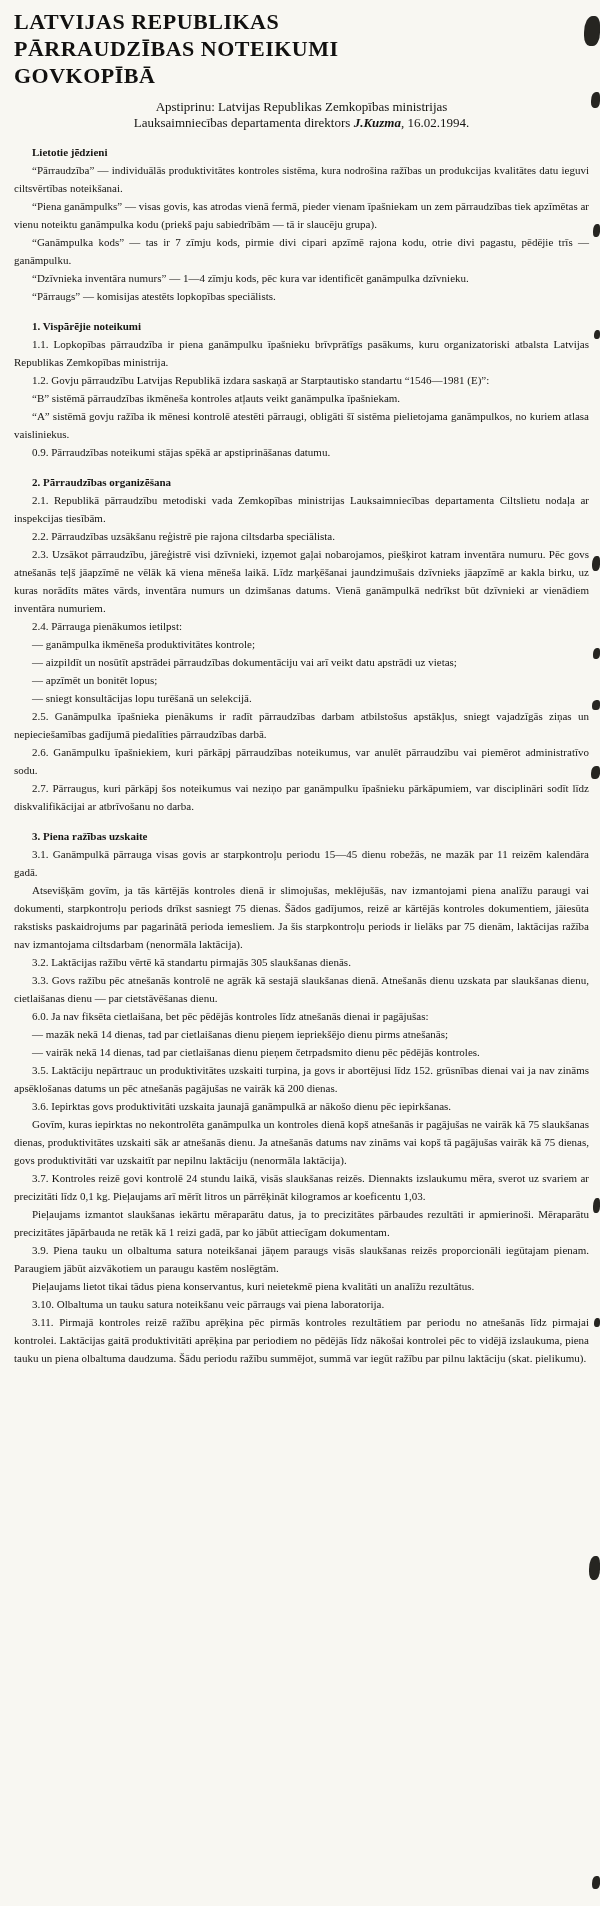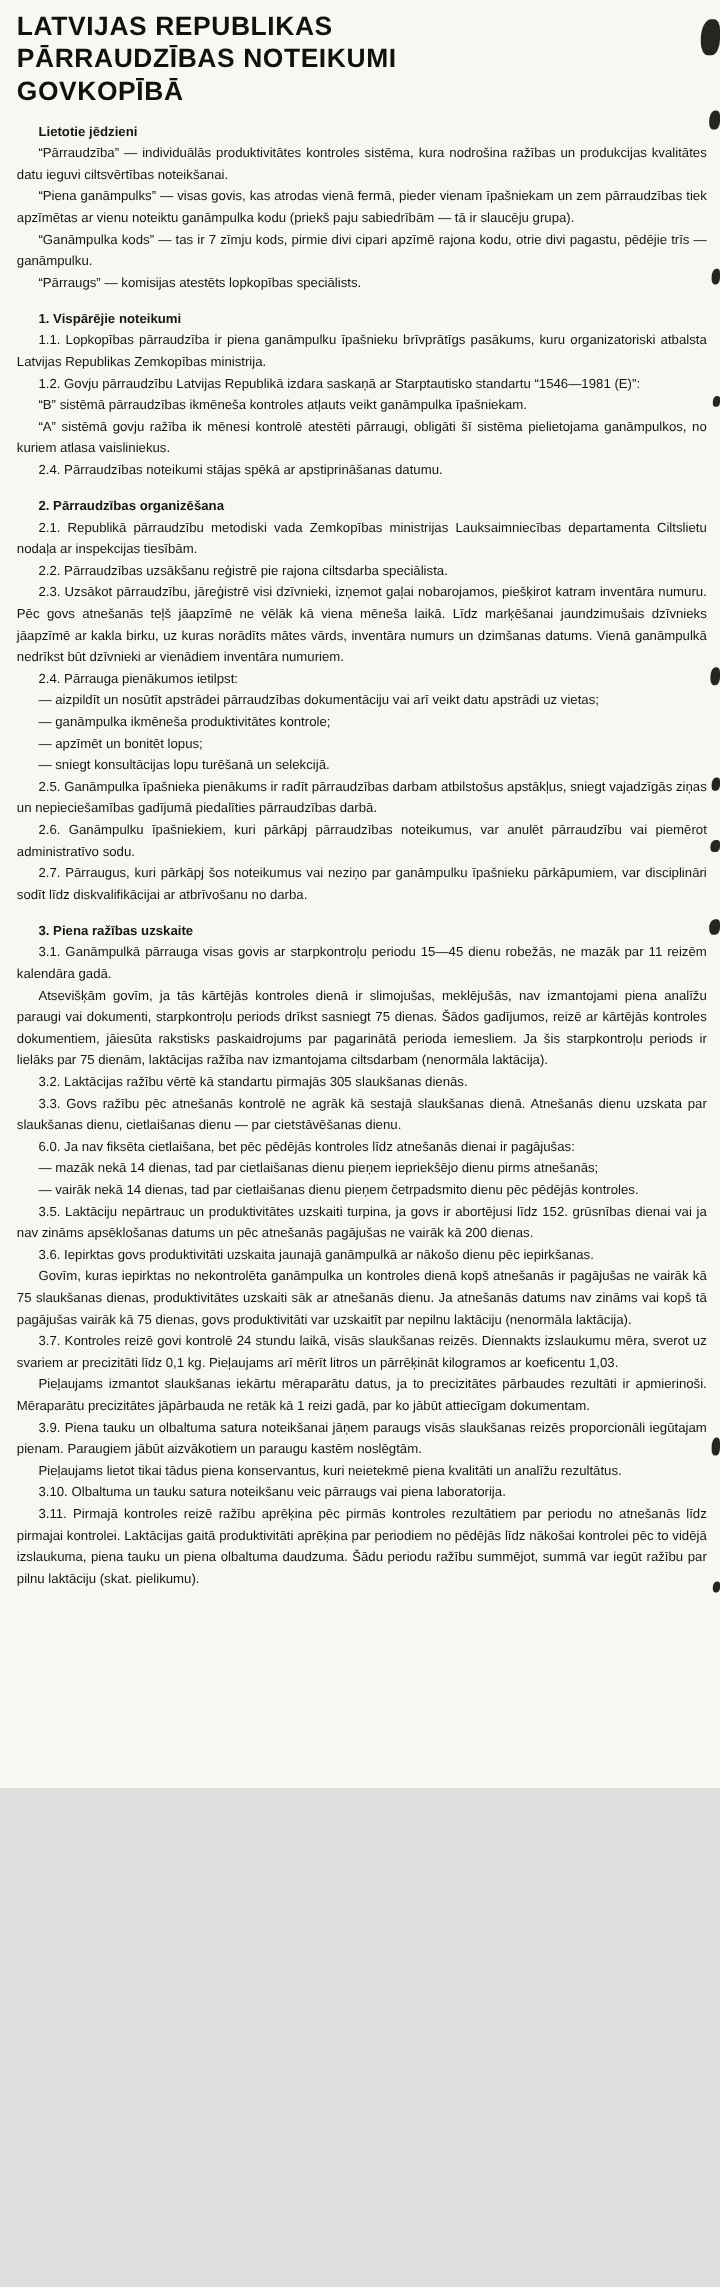--- a/index.html
+++ b/index.html
@@ -1,23 +1,23 @@
 <!DOCTYPE html>
 <html lang="lv"><head>
 <meta charset="utf-8">
 <style>
   * { margin:0; padding:0; box-sizing:border-box; }
   html, body { background:#dedede; }
   .page {
     position:relative;
-    width:600px; height:1490px;
+    width:600px; height:1906px;
     margin:0 auto;
     background:#f8f7f2;
     color:#161513;
-    font-family:Liberation Sans, sans-serif;
+    font-family:Liberation Serif, serif;
     overflow:hidden;
   }
   .sheet { padding:8px 11px 0 14px; }
 
   .doc-title {
     font-size:22px;
     font-weight:bold;
     line-height:27px;
     letter-spacing:0.5px;
     color:#121110;
@@ -58,40 +58,45 @@
 
 <div class="page">
   <div class="sheet">
 
     <h1 class="doc-title">
       <span class="title-line">LATVIJAS REPUBLIKAS</span>
       <span class="title-line">PĀRRAUDZĪBAS NOTEIKUMI</span>
       <span class="title-line">GOVKOPĪBĀ</span>
     </h1>
 
+    <div class="approval">
+      <div class="approval-line">Apstiprinu: Latvijas Republikas Zemkopības ministrijas</div>
+      <div class="approval-line"><span>Lauksaimniecības departamenta direktors </span><span class="signer">J.Kuzma</span><span>, 16.02.1994.</span></div>
+    </div>
 
     <div class="body">
         <p class="heading">Lietotie jēdzieni</p>
         <p class="para">“Pārraudzība” — individuālās produktivitātes kontroles sistēma, kura nodrošina ražības un produkcijas kvalitātes datu ieguvi ciltsvērtības noteikšanai.</p>
         <p class="para">“Piena ganāmpulks” — visas govis, kas atrodas vienā fermā, pieder vienam īpašniekam un zem pārraudzības tiek apzīmētas ar vienu noteiktu ganāmpulka kodu (priekš paju sabiedrībām — tā ir slaucēju grupa).</p>
         <p class="para">“Ganāmpulka kods” — tas ir 7 zīmju kods, pirmie divi cipari apzīmē rajona kodu, otrie divi pagastu, pēdējie trīs — ganāmpulku.</p>
+        <p class="para">“Dzīvnieka inventāra numurs” — 1—4 zīmju kods, pēc kura var identificēt ganāmpulka dzīvnieku.</p>
         <p class="para">“Pārraugs” — komisijas atestēts lopkopības speciālists.</p>
         <p class="heading">1. Vispārējie noteikumi</p>
         <p class="para">1.1. Lopkopības pārraudzība ir piena ganāmpulku īpašnieku brīvprātīgs pasākums, kuru organizatoriski atbalsta Latvijas Republikas Zemkopības ministrija.</p>
         <p class="para">1.2. Govju pārraudzību Latvijas Republikā izdara saskaņā ar Starptautisko standartu “1546—1981 (E)”:</p>
         <p class="para">“B” sistēmā pārraudzības ikmēneša kontroles atļauts veikt ganāmpulka īpašniekam.</p>
         <p class="para">“A” sistēmā govju ražība ik mēnesi kontrolē atestēti pārraugi, obligāti šī sistēma pielietojama ganāmpulkos, no kuriem atlasa vaisliniekus.</p>
-        <p class="para">2.4. Pārraudzības noteikumi stājas spēkā ar apstiprināšanas datumu.</p>
+        <p class="para">0.9. Pārraudzības noteikumi stājas spēkā ar apstiprināšanas datumu.</p>
         <p class="heading">2. Pārraudzības organizēšana</p>
         <p class="para">2.1. Republikā pārraudzību metodiski vada Zemkopības ministrijas Lauksaimniecības departamenta Ciltslietu nodaļa ar inspekcijas tiesībām.</p>
         <p class="para">2.2. Pārraudzības uzsākšanu reģistrē pie rajona ciltsdarba speciālista.</p>
         <p class="para">2.3. Uzsākot pārraudzību, jāreģistrē visi dzīvnieki, izņemot gaļai nobarojamos, piešķirot katram inventāra numuru. Pēc govs atnešanās teļš jāapzīmē ne vēlāk kā viena mēneša laikā. Līdz marķēšanai jaundzimušais dzīvnieks jāapzīmē ar kakla birku, uz kuras norādīts mātes vārds, inventāra numurs un dzimšanas datums. Vienā ganāmpulkā nedrīkst būt dzīvnieki ar vienādiem inventāra numuriem.</p>
         <p class="para">2.4. Pārrauga pienākumos ietilpst:</p>
+        <p class="para">— ganāmpulka ikmēneša produktivitātes kontrole;</p>
         <p class="para">— aizpildīt un nosūtīt apstrādei pārraudzības dokumentāciju vai arī veikt datu apstrādi uz vietas;</p>
-        <p class="para">— ganāmpulka ikmēneša produktivitātes kontrole;</p>
         <p class="para">— apzīmēt un bonitēt lopus;</p>
         <p class="para">— sniegt konsultācijas lopu turēšanā un selekcijā.</p>
         <p class="para">2.5. Ganāmpulka īpašnieka pienākums ir radīt pārraudzības darbam atbilstošus apstākļus, sniegt vajadzīgās ziņas un nepieciešamības gadījumā piedalīties pārraudzības darbā.</p>
         <p class="para">2.6. Ganāmpulku īpašniekiem, kuri pārkāpj pārraudzības noteikumus, var anulēt pārraudzību vai piemērot administratīvo sodu.</p>
         <p class="para">2.7. Pārraugus, kuri pārkāpj šos noteikumus vai neziņo par ganāmpulku īpašnieku pārkāpumiem, var disciplināri sodīt līdz diskvalifikācijai ar atbrīvošanu no darba.</p>
         <p class="heading">3. Piena ražības uzskaite</p>
         <p class="para">3.1. Ganāmpulkā pārrauga visas govis ar starpkontroļu periodu 15—45 dienu robežās, ne mazāk par 11 reizēm kalendāra gadā.</p>
         <p class="para">Atsevišķām govīm, ja tās kārtējās kontroles dienā ir slimojušas, meklējušās, nav izmantojami piena analīžu paraugi vai dokumenti, starpkontroļu periods drīkst sasniegt 75 dienas. Šādos gadījumos, reizē ar kārtējās kontroles dokumentiem, jāiesūta rakstisks paskaidrojums par pagarinātā perioda iemesliem. Ja šis starpkontroļu periods ir lielāks par 75 dienām, laktācijas ražība nav izmantojama ciltsdarbam (nenormāla laktācija).</p>
         <p class="para">3.2. Laktācijas ražību vērtē kā standartu pirmajās 305 slaukšanas dienās.</p>
         <p class="para">3.3. Govs ražību pēc atnešanās kontrolē ne agrāk kā sestajā slaukšanas dienā. Atnešanās dienu uzskata par slaukšanas dienu, cietlaišanas dienu — par cietstāvēšanas dienu.</p>

